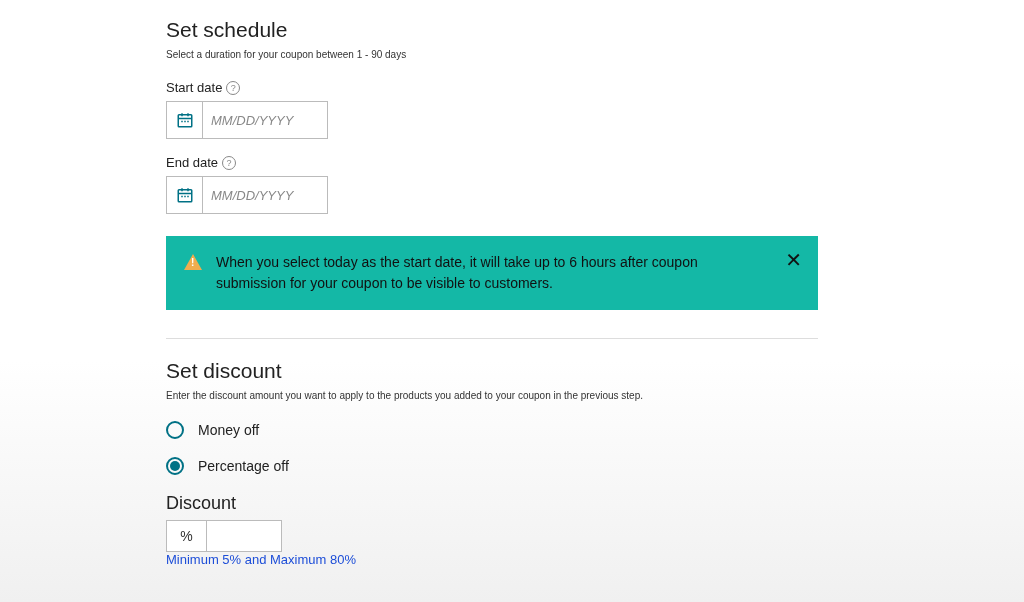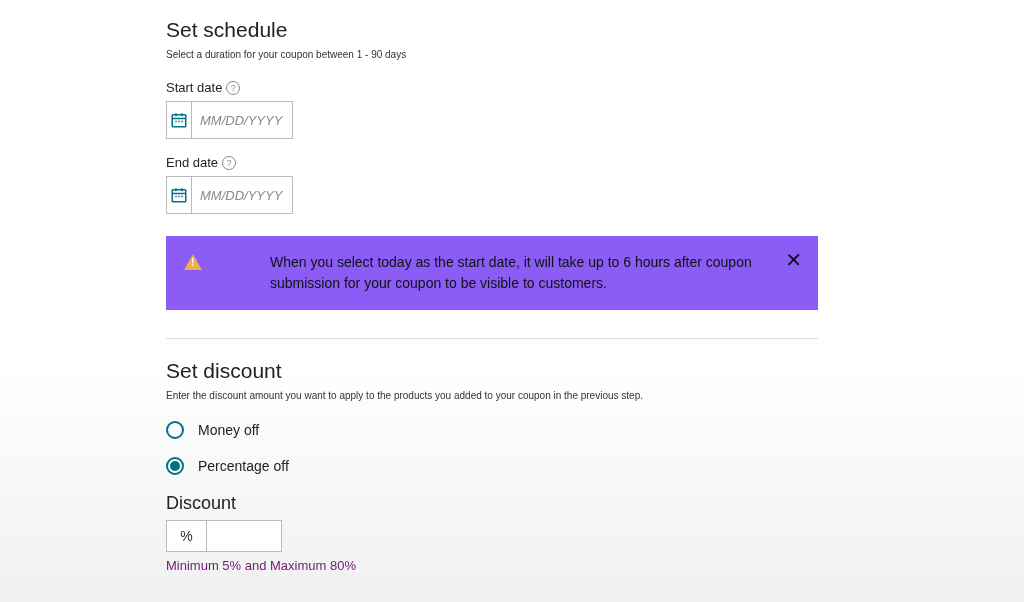--- a/index.html
+++ b/index.html
@@ -35,44 +35,43 @@
       margin-bottom: 6px;
     }
     .help-icon {
       width: 14px; height: 14px;
       border: 1px solid #888; border-radius: 50%;
       display: inline-flex; align-items: center; justify-content: center;
       font-size: 9px; color: #888;
     }
     .date-input-wrap {
       display: flex; border: 1px solid #bbb;
-      width: 127px;
+      width: 162px;
     }
     .cal-icon-box {
       width: 36px; height: 36px;
       display: flex; align-items: center; justify-content: center;
       border-right: 1px solid #bbb;
       color: #007185;
     }
     .date-input {
       border: none; outline: none;
       font-size: 13px; font-style: italic; color: #888;
       padding: 0 8px; width: 100px;
     }
     .date-input::placeholder { color: #888; font-style: italic; }
     .alert {
       margin-top: 22px;
       width: 652px;
-      background: #8b5cf6;
+      background: #14b8a6;
       padding: 16px 18px;
       display: flex;
       align-items: flex-start;
       gap: 14px;
       position: relative;
-      justify-content: space-between;
     }
     .alert-icon {
       width: 0; height: 0;
       border-left: 9px solid transparent;
       border-right: 9px solid transparent;
       border-bottom: 16px solid #f0ad4e;
       position: relative;
       flex-shrink: 0;
       margin-top: 2px;
     }
@@ -117,21 +116,21 @@
       display: flex; border: 1px solid #bbb; width: 116px; height: 32px;
       background: #fff;
     }
     .pct-box {
       width: 40px; display: flex; align-items: center; justify-content: center;
       border-right: 1px solid #bbb; font-size: 14px; color: #333;
     }
     .discount-input {
       border: none; outline: none; width: 74px; padding: 0 6px; font-size: 14px;
     }
-    .helper { font-size: 13px; color: #701a75; margin-top: 6px; }
+    .helper { font-size: 13px; color: #1d4ed8; }
     .checkbox-row {
       display: flex; align-items: center; gap: 12px; margin-top: 26px;
     }
     .checkbox-box {
       width: 16px; height: 16px; border: 1.5px solid #888;
       background: #fff; flex-shrink: 0;
     }
     .checkbox-label { font-size: 14px; color: #222; }
   </style>
 </head>

